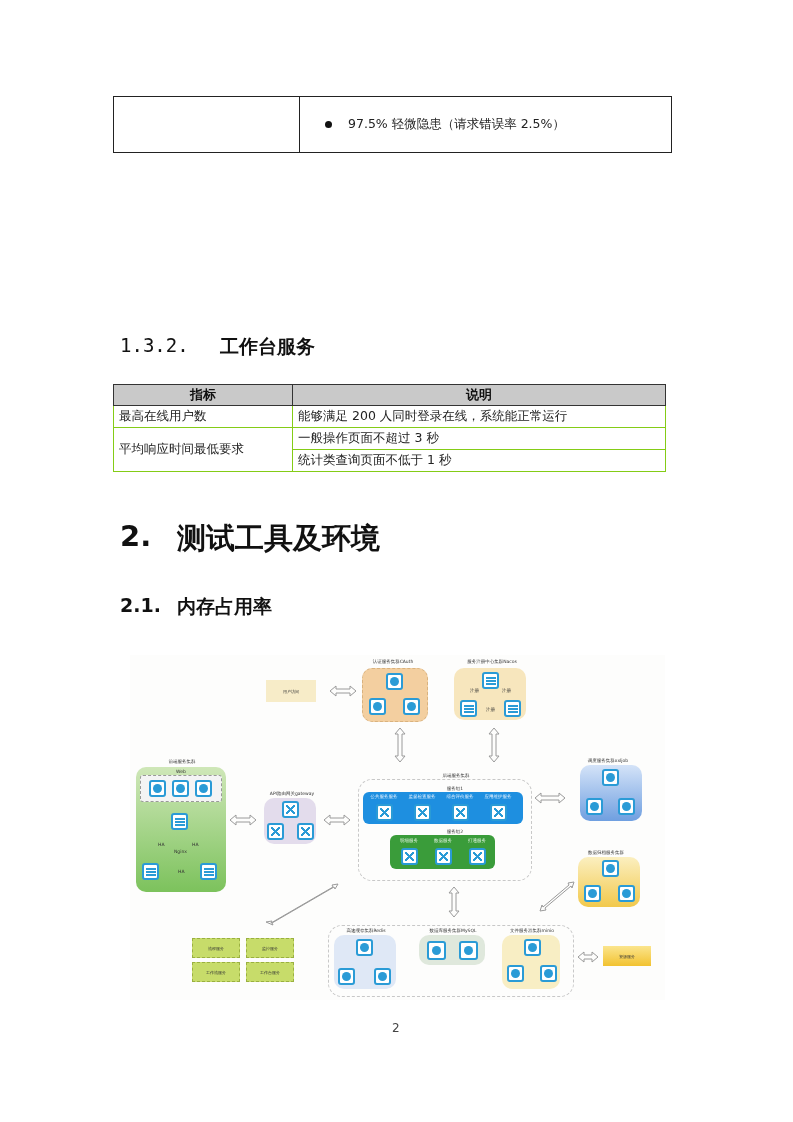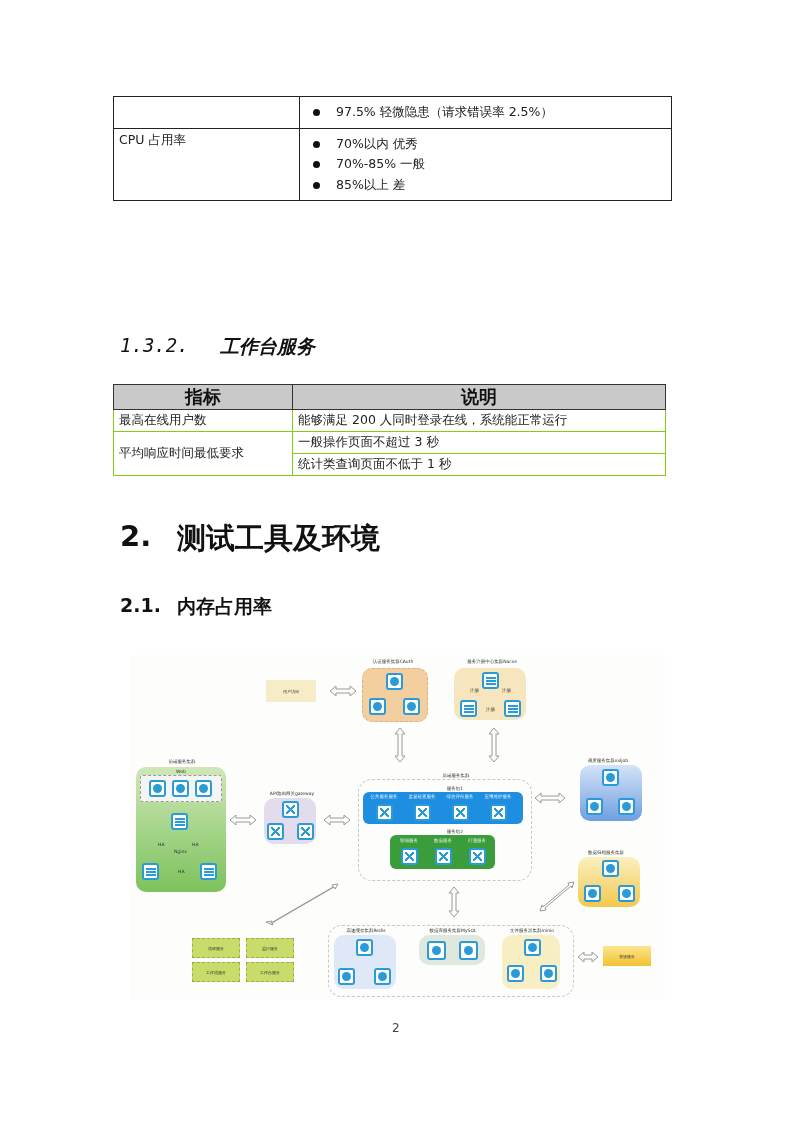--- a/index.html
+++ b/index.html
@@ -5,37 +5,37 @@
   html, body { margin: 0; padding: 0; background: #ffffff; }
   body { width: 793px; height: 1122px; position: relative; overflow: hidden;
          font-family: "DejaVu Sans", "Liberation Sans", sans-serif; color: #111; }
   .abs { position: absolute; }
 
   
   table { border-collapse: collapse; font-size: 12.5px; }
   .t1 { position: absolute; left: 113px; top: 96px; width: 559px; }
   .t1 td { border: 1px solid #222; vertical-align: top; padding: 1px 5px; line-height: 20px; color: #222; }
   .t1 td.c1 { width: 175px; }
-  .t1 ul { list-style: none; margin: 4px; padding: 0; }
+  .t1 ul { list-style: none; margin: 16px; padding: 0; }
   .t1 li { position: relative; padding-left: 27px; line-height: 20.5px; }
   .t1 li::before { content: ""; position: absolute; left: 4px; top: 7px; width: 7px; height: 7px; border-radius: 50%; background: #111; }
   .t1 .io { letter-spacing: 1.6px; line-height: 21px; }
 
   
-  .h3 { left: 120px; top: 334px; font-size: 19px; font-weight: bold; font-style: italic; }
+  .h3 { left: 120px; top: 334px; font-size: 19px; font-weight: bold; }
   .h3 .num { font-family: "DejaVu Sans Mono", "Liberation Mono", monospace; font-weight: normal; letter-spacing: 0px; }
   .h3 .txt { position: absolute; left: 100px; top: 0; white-space: nowrap; }
   .h1 { left: 120px; top: 519px; font-size: 29px; font-weight: bold; }
   .h1 .txt { position: absolute; left: 57px; top: 0; white-space: nowrap; }
   .h2 { left: 120px; top: 594px; font-size: 19px; font-weight: bold; }
   .h2 .txt { position: absolute; left: 57px; top: 0; white-space: nowrap; }
 
   
   .t2 { position: absolute; left: 113px; top: 384px; width: 553px; }
-  .t2 th { background: #c9c9c9; border: 1px solid #333; font-weight: bold; font-size: 18px; height: 20px; padding: 0; }
+  .t2 th { background: #c9c9c9; border: 1px solid #333; font-weight: bold; font-size: 13px; height: 20px; padding: 0; }
   .t2 td { border: 1px solid #84cc16; padding: 0 5px; height: 21px; font-size: 12.5px; color: #222; }
   .t2 td.c1 { width: 168px; }
 
   
   .diagram { position: absolute; left: 130px; top: 655px; width: 535px; height: 345px; background: #fdfdfc; }
   .box { position: absolute; border-radius: 10px; }
   .dash { border: 1.5px dashed #c8c8c8; border-radius: 14px; position: absolute; }
   .lbl { position: absolute; font-size: 4.5px; color: #333; white-space: nowrap; text-align: center; }
   .ico { position: absolute; width: 17px; height: 17px; background: #fff; border: 2px solid #2a9bd6; border-radius: 3px; box-sizing: border-box; display: flex; align-items: center; justify-content: center; }
   .ico .g { width: 9px; height: 9px; border-radius: 50%; background: #2a9bd6; }
@@ -51,30 +51,20 @@
 <table class="t1">
   <tbody>
       <tr>
     <td class="c1"></td>
     <td>
           <ul>
       <li>97.5% 轻微隐患（请求错误率 2.5%）</li>
     </ul>
         </td>
   </tr>
-  <tr>
-    <td class="c1">CPU 占用率</td>
-    <td>
-          <ul>
-      <li>70%以内 优秀</li>
-      <li>70%-85% 一般</li>
-      <li>85%以上 差</li>
-    </ul>
-        </td>
-  </tr>
 </tbody>
   </table>
 
 <div class="abs h3">
   <span class="num">1.3.2.</span>
   <span class="txt">工作台服务</span>
 </div>
 
 <table class="t2">
   <tbody>

